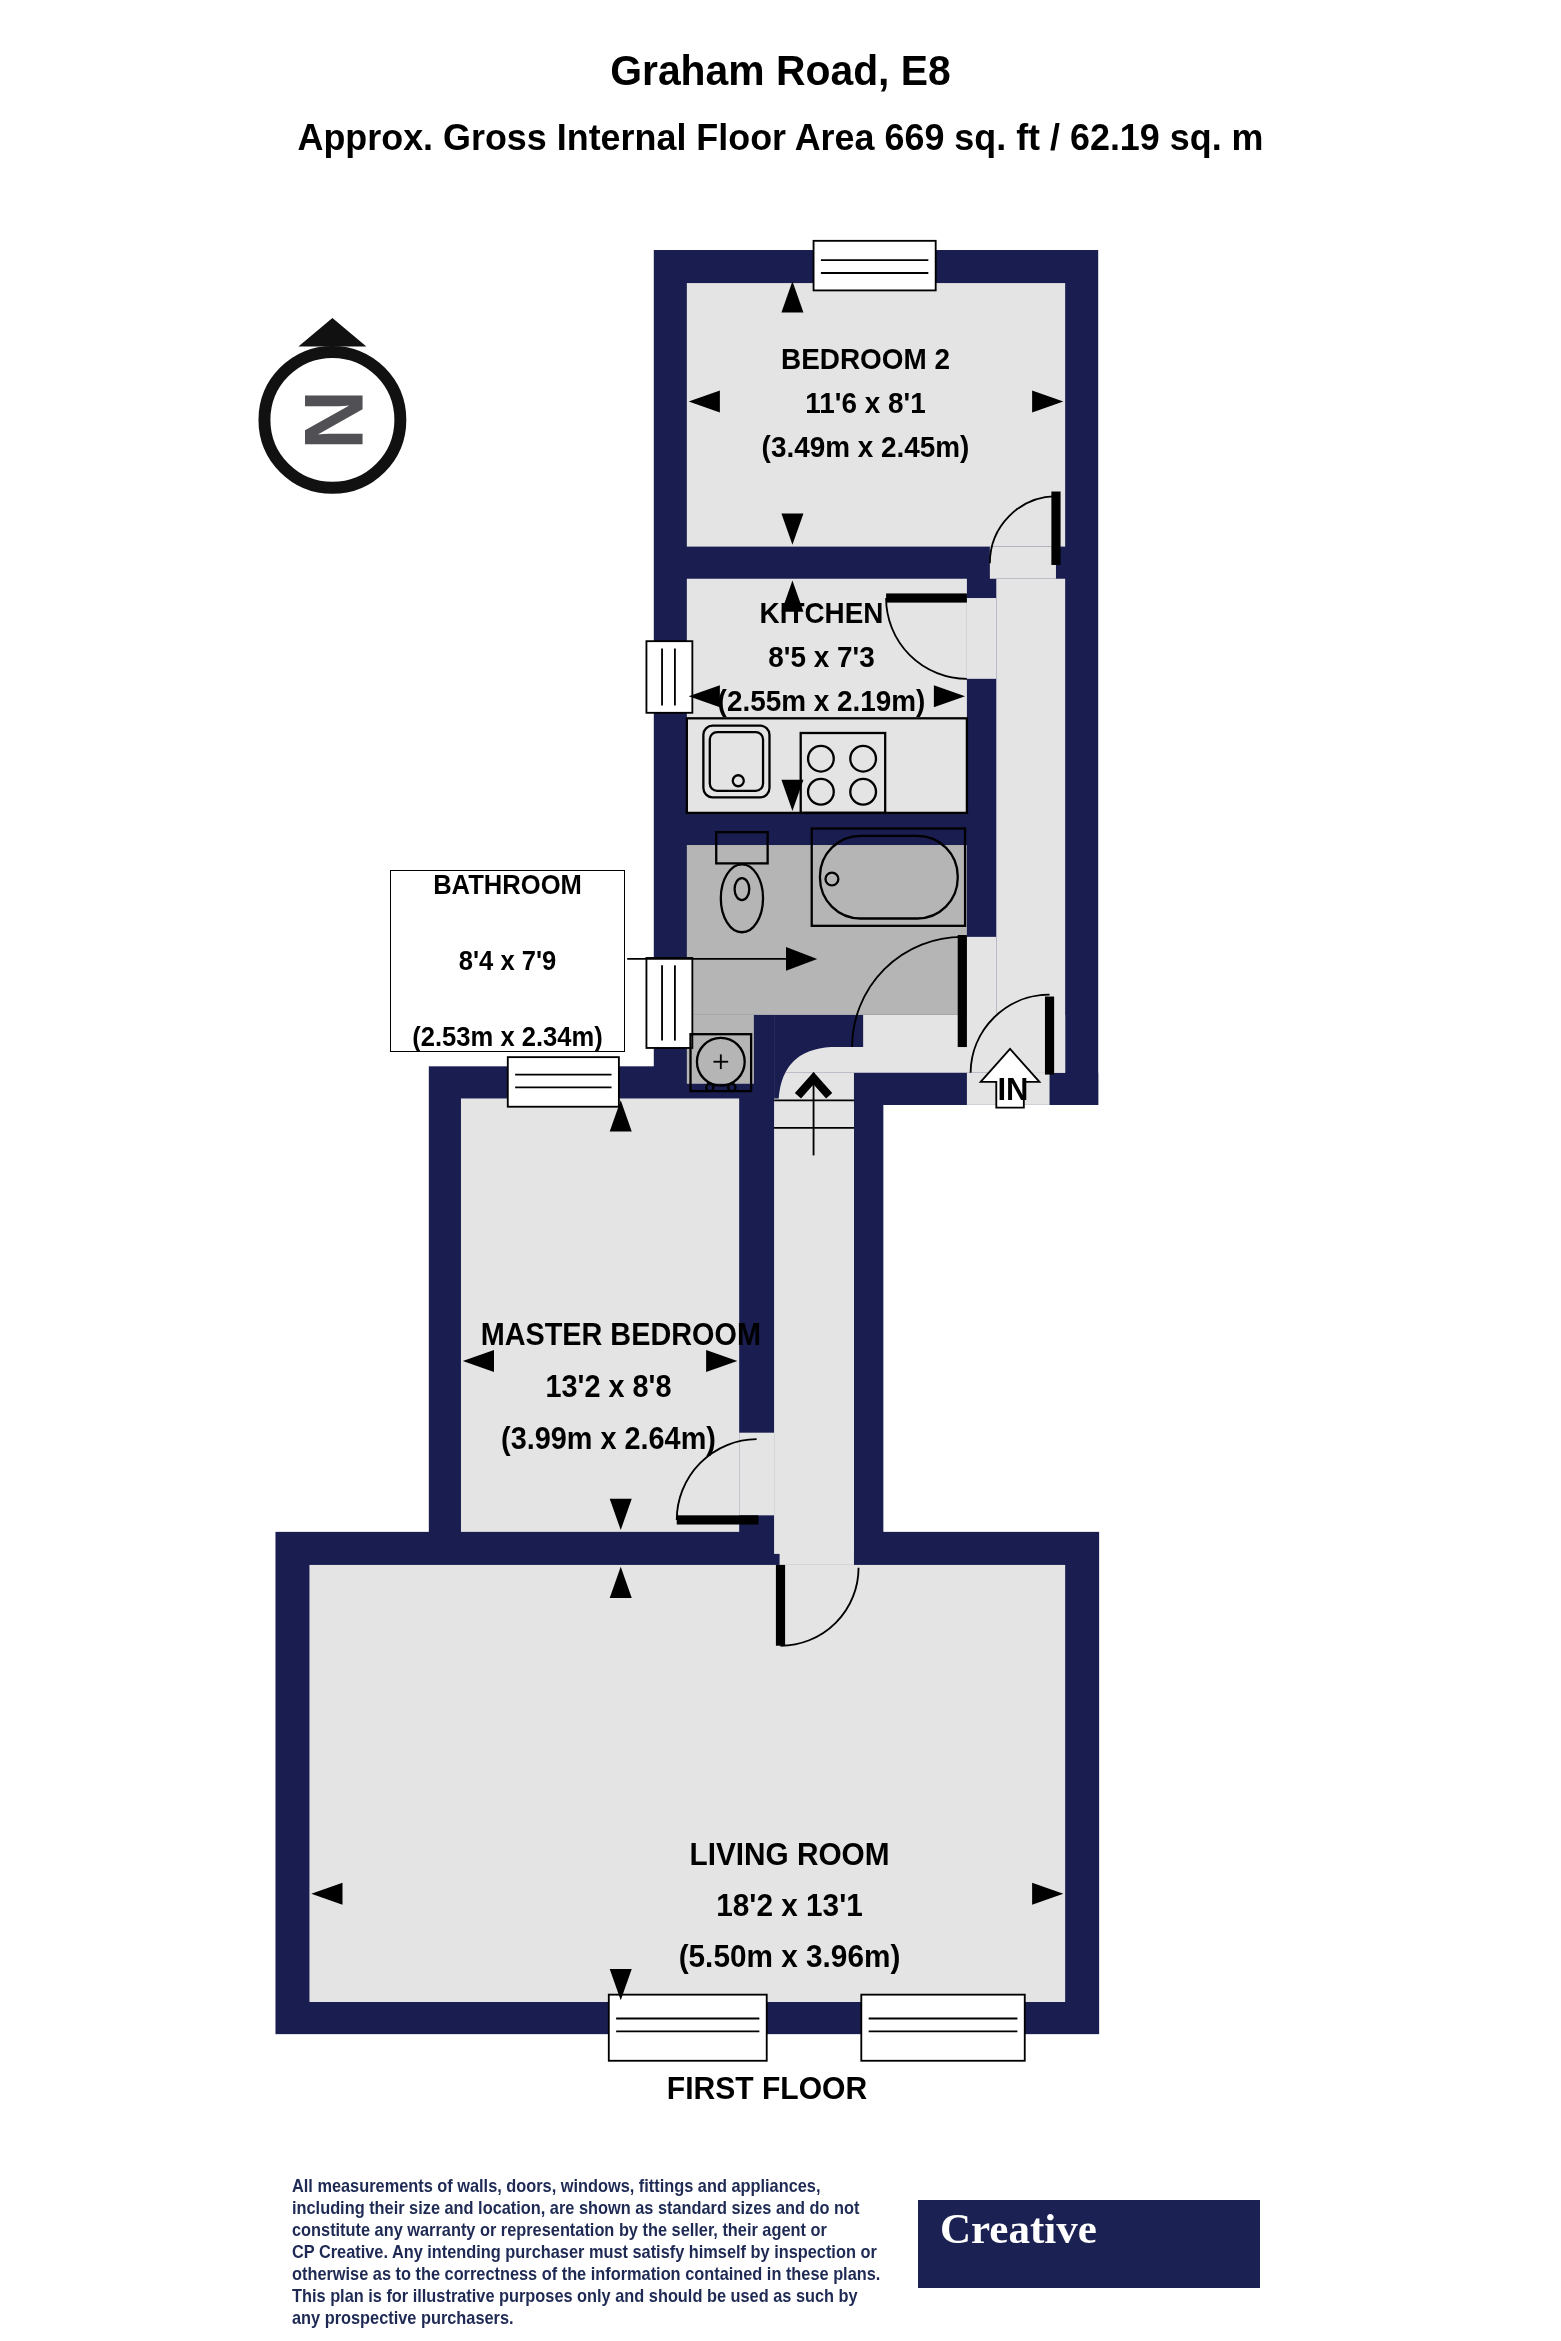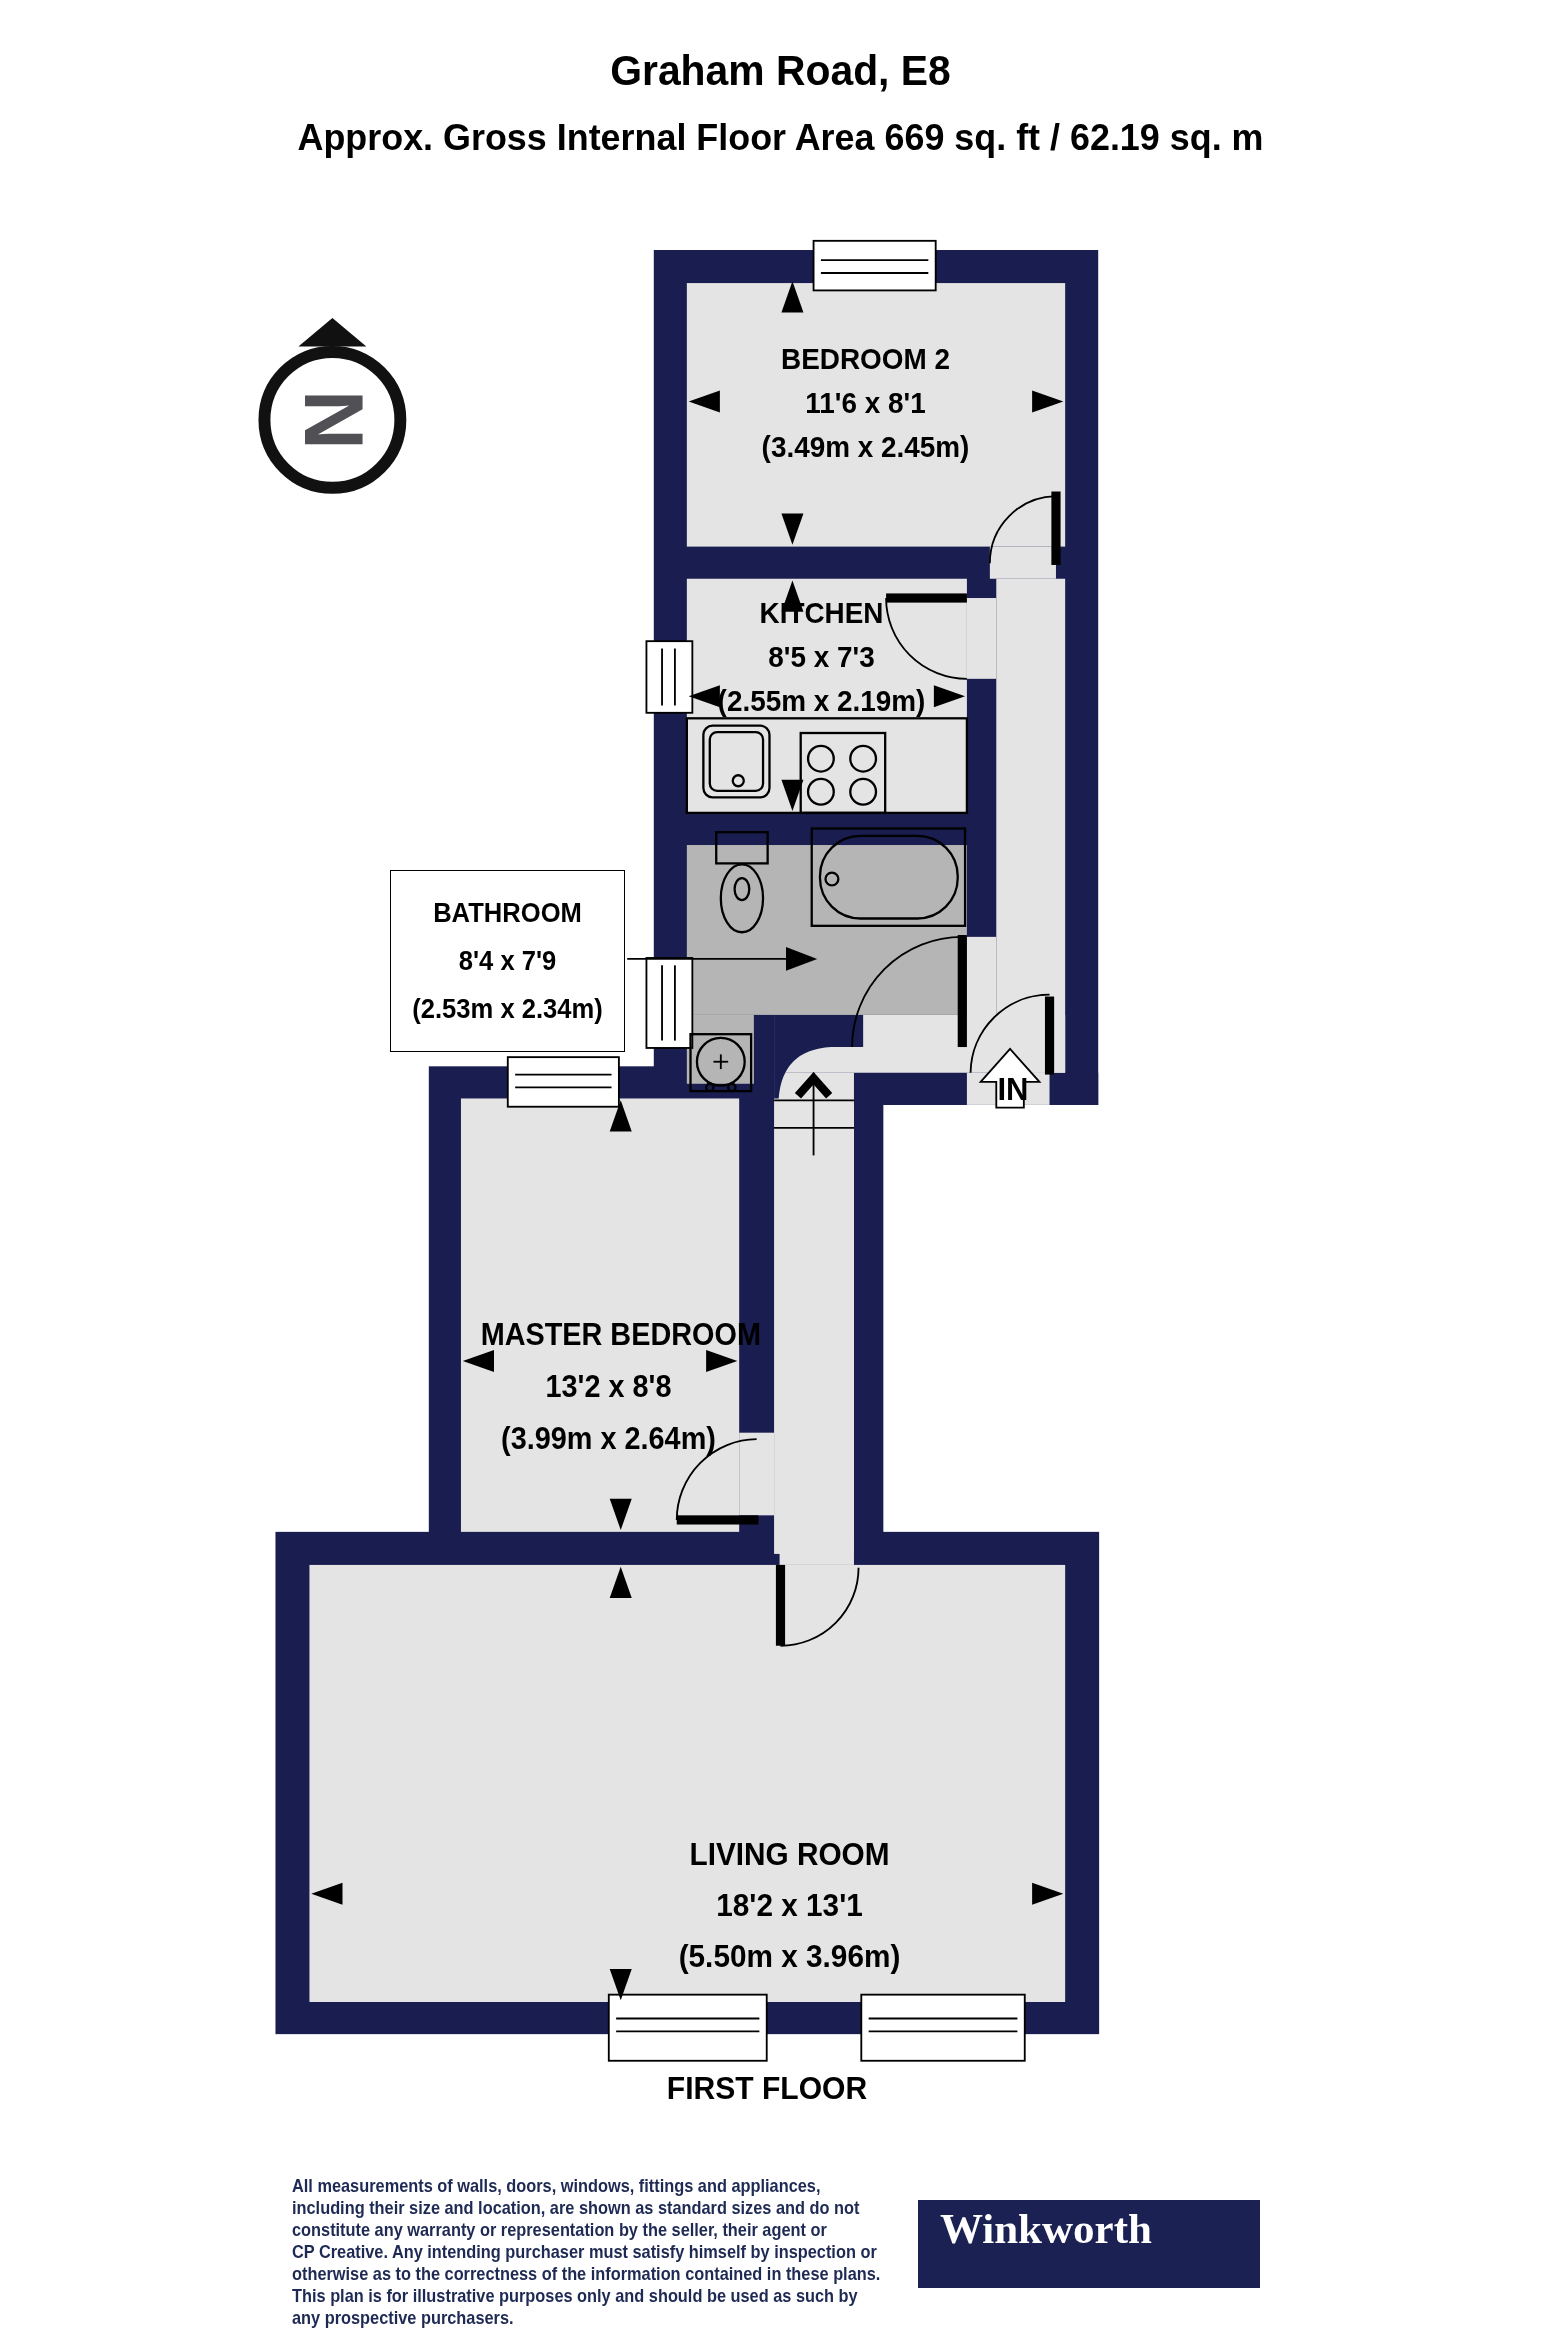--- a/index.html
+++ b/index.html
@@ -10,21 +10,21 @@
          transform:scaleX(.95);}
   .subtitle{left:0;top:117px;width:1561px;text-align:center;font-size:37px;font-weight:bold;
          transform:scaleX(.97);}
   .rlabel{text-align:center;font-weight:bold;transform:scaleX(.93);}
   .rlabel div{white-space:nowrap;}
   .lbl-b2 div,.lbl-k div{font-size:30px;line-height:44px;}
   .lbl-m div{font-size:31px;line-height:52px;}
   .lbl-l div{font-size:32px;line-height:51px;}
   .bathbox{left:390px;top:870px;width:233px;height:180px;background:#fff;border:1.8px solid #000;
            display:flex;flex-direction:column;justify-content:center;text-align:center;
-           font-weight:bold;}
+           font-weight:bold;gap:28px;}
   .bathbox div{font-size:27.5px;line-height:48px;transform:scaleX(.93);white-space:nowrap;}
   .inlabel{left:958px;top:1072px;width:110px;text-align:center;font-size:31px;font-weight:bold;}
   .floorlabel{left:308px;top:2071px;width:918px;text-align:center;font-size:31px;font-weight:bold;
          transform:scaleX(.97);}
   .compassN{left:287px;top:374px;width:92px;height:92px;display:flex;align-items:center;
          justify-content:center;font-size:83px;font-weight:bold;color:#515155;
          transform:rotate(90deg);}
   .disclaimer{left:292px;top:2175px;width:698px;transform:scaleX(.86);transform-origin:left top;
          color:var(--text_navy);font-weight:bold;}
   .disclaimer div{font-size:19px;line-height:22px;white-space:nowrap;}
@@ -255,17 +255,17 @@
     <div>All measurements of walls, doors, windows, fittings and appliances,</div>
     <div>including their size and location, are shown as standard sizes and do not</div>
     <div>constitute any warranty or representation by the seller, their agent or</div>
     <div>CP Creative. Any intending purchaser must satisfy himself by inspection or</div>
     <div>otherwise as to the correctness of the information contained in these plans.</div>
     <div>This plan is for illustrative purposes only and should be used as such by</div>
     <div>any prospective purchasers.</div>
   </div>
 
   <div class="abs logo">
-    <span>Winkworth</span>
+    <span>Creative</span>
   </div>
 
 </div>
 
 
 </body></html>

